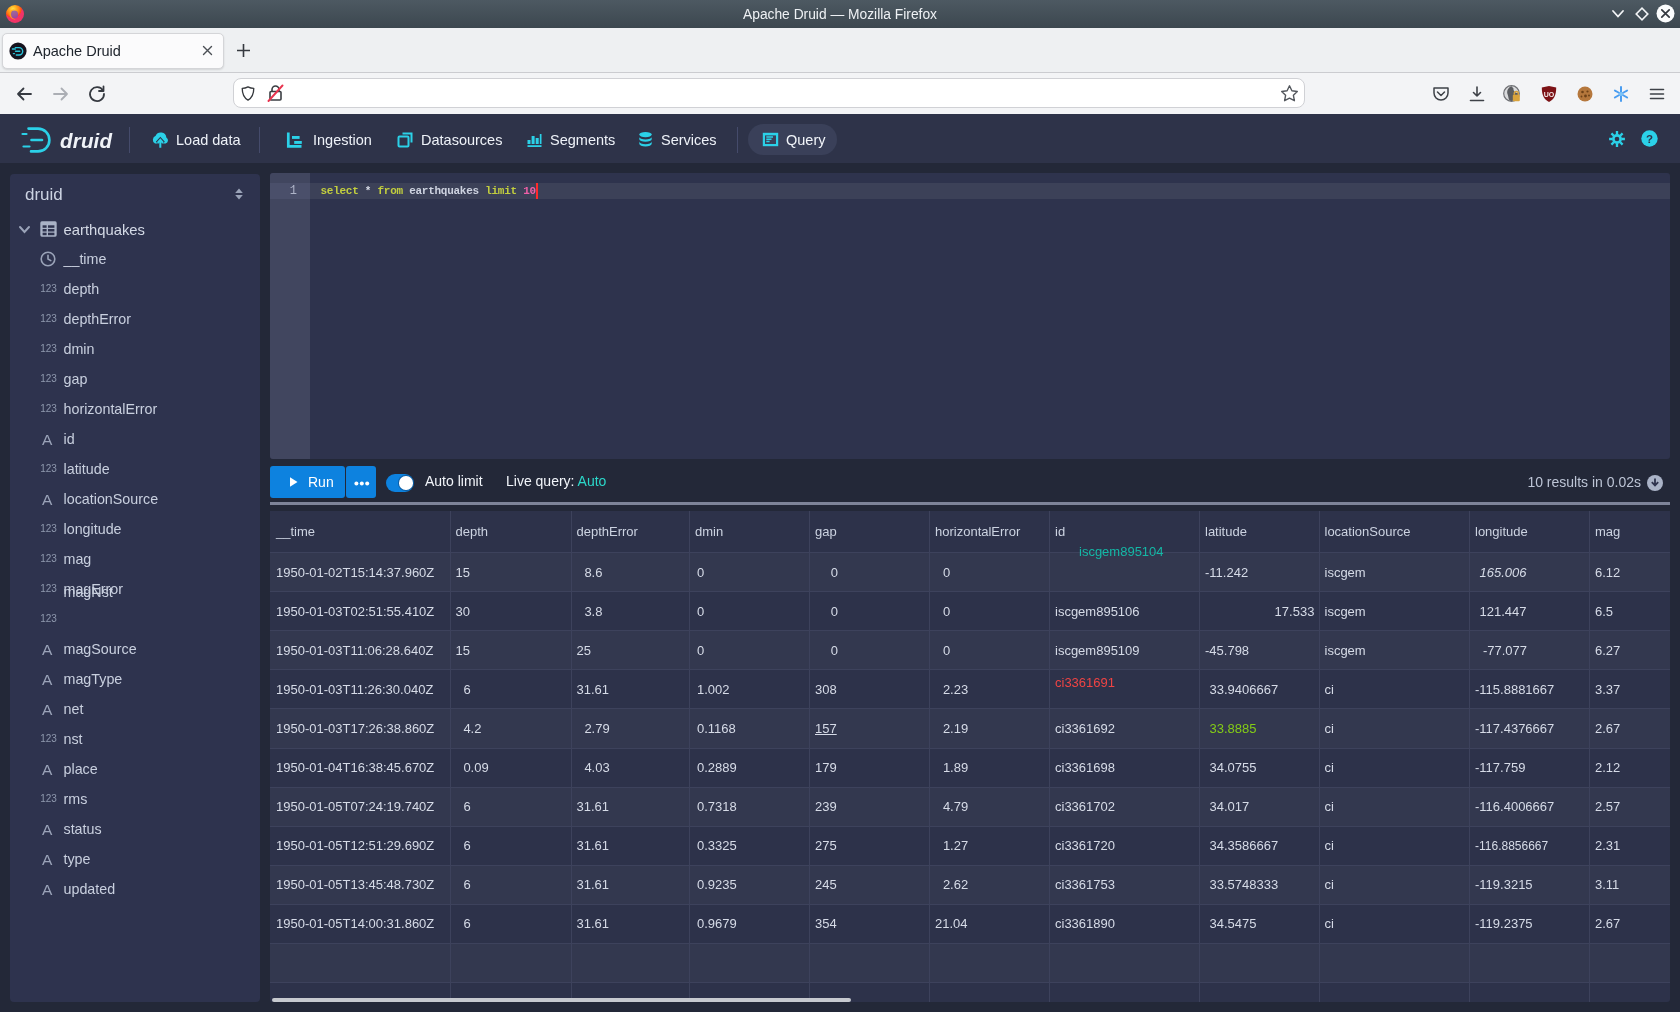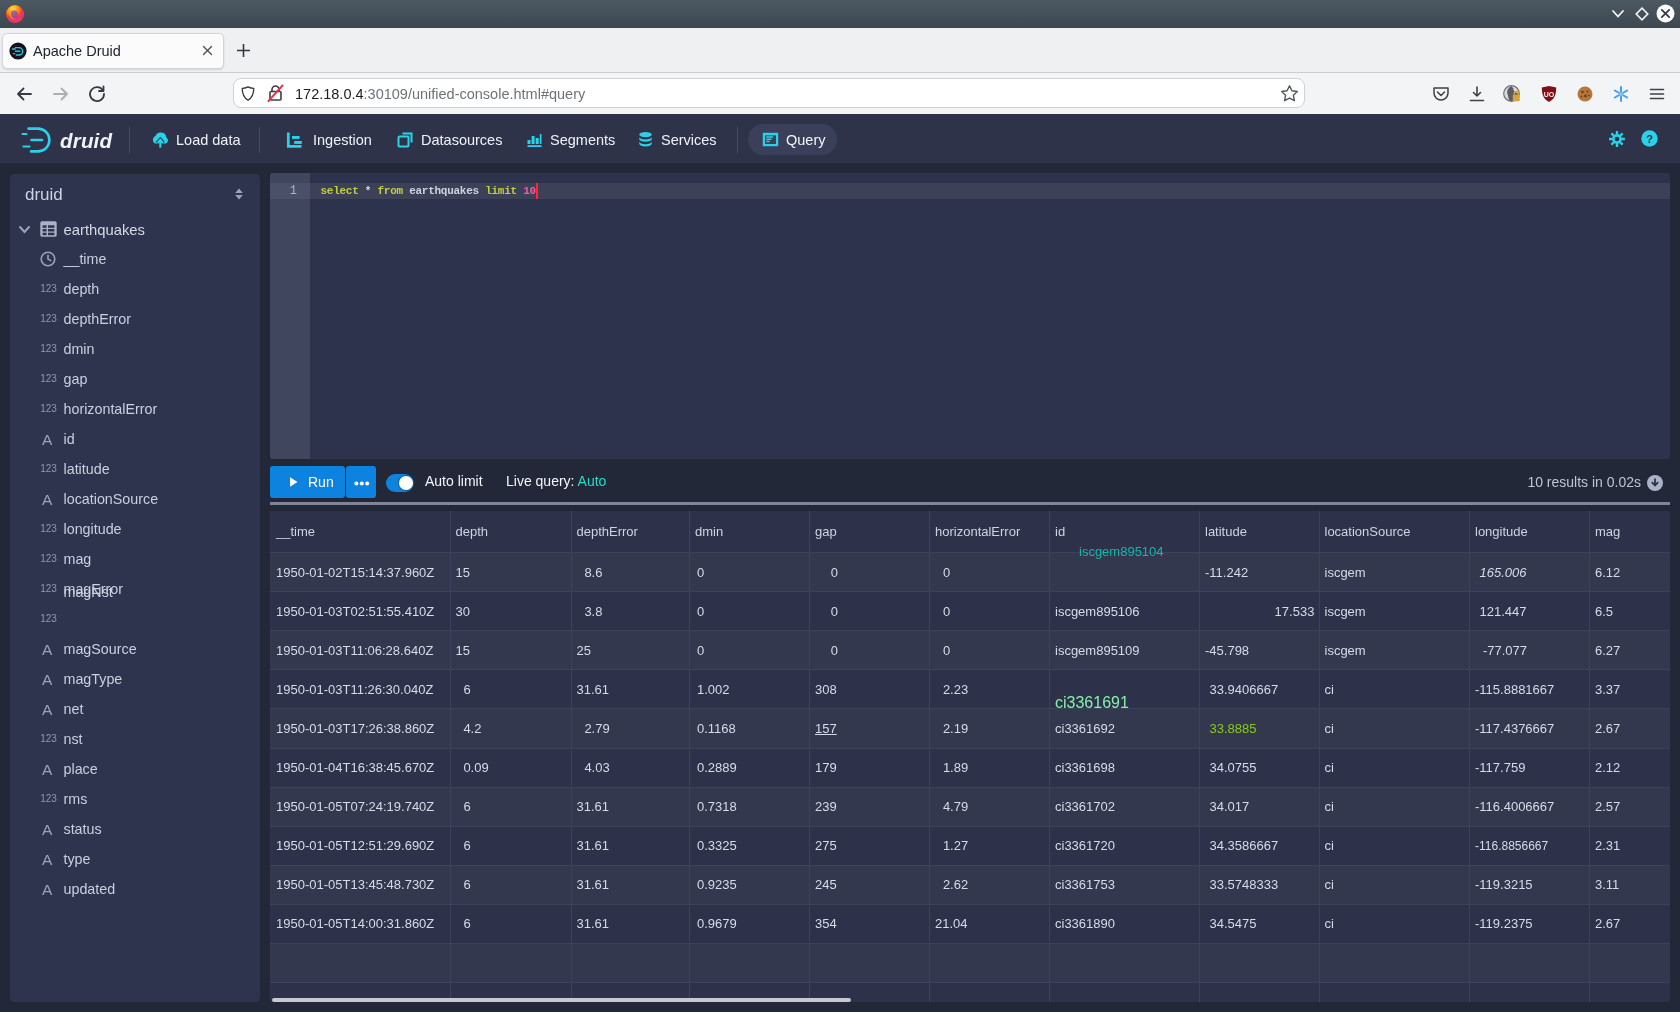--- a/index.html
+++ b/index.html
@@ -15,20 +15,21 @@
           <stop offset="38%" stop-color="#ffb020"></stop>
           <stop offset="72%" stop-color="#ff7d15"></stop>
           <stop offset="95%" stop-color="#ff4814"></stop>
           <stop offset="100%" stop-color="#f13467"></stop>
         </radialGradient>
       </defs>
       <circle cx="10" cy="10" r="9" fill="url(#ffg)"></circle>
       <circle cx="9.2" cy="10.4" r="3.9" fill="#7a4cc8" opacity="0.75"></circle>
       <path d="M9.5,5.2 C7.3,6 6,7.9 6,10.2 C6,12.9 8,15 10.7,15.2 C8,16 5,14.2 4.6,11 C4.2,7.9 6.5,5.2 9.5,5.2 Z" fill="#ff9d1d" opacity="0.9"></path>
     </svg>
+    <div style="position:absolute;left:0px;top:0px;width:1680px;height:28px;display:flex;align-items:center;justify-content:center;color:#eef1f4;font-size:13.8px;">Apache Druid — Mozilla Firefox</div>
     <svg class="ab" style="left:1610px;top:6px" width="16" height="16" viewBox="0 0 16 16">
       <path d="M3 5 L8 10.5 L13 5" stroke="#f2f4f6" stroke-width="1.8" fill="none" stroke-linecap="round"></path>
     </svg>
     <svg class="ab" style="left:1634px;top:6px" width="16" height="16" viewBox="0 0 16 16">
       <rect x="3.9" y="3.9" width="8.2" height="8.2" fill="none" stroke="#f2f4f6" stroke-width="1.6" transform="rotate(45 8 8)"></rect>
     </svg>
     <svg class="ab" style="left:1656px;top:4px" width="19" height="19" viewBox="0 0 19 19">
       <circle cx="9.5" cy="9.5" r="9" fill="#fbfcfd"></circle>
       <path d="M5.8 5.8 L13.2 13.2 M13.2 5.8 L5.8 13.2" stroke="#33383f" stroke-width="1.7" stroke-linecap="round"></path>
     </svg>
@@ -63,21 +64,20 @@
     </svg>
     <div style="position:absolute;left:233px;top:77.5px;width:1072px;height:30.5px;background:#ffffff;border:1px solid #d0d1d5;border-radius:8px;box-sizing:border-box;"></div>
     <svg class="ab" style="left:240px;top:85px" width="16" height="17" viewBox="0 0 18 18">
       <path d="M9 1.5 C11 2.6 13.4 3.2 15.5 3.2 C15.5 9 14.5 13.5 9 16.5 C3.5 13.5 2.5 9 2.5 3.2 C4.6 3.2 7 2.6 9 1.5 Z" fill="none" stroke="#36393d" stroke-width="1.5" stroke-linejoin="round"></path>
     </svg>
     <svg class="ab" style="left:267px;top:84px" width="17" height="18" viewBox="0 0 17 18">
       <rect x="3" y="7.5" width="11" height="8.5" rx="1" fill="none" stroke="#3b3e43" stroke-width="1.6"></rect>
       <path d="M5 7.5 V5.5 A3.5 3.5 0 0 1 12 5.5 V7.5" fill="none" stroke="#3b3e43" stroke-width="1.6"></path>
       <path d="M1.5 17 L15.5 1.5" stroke="#e8344f" stroke-width="1.9" stroke-linecap="round"></path>
     </svg>
-    <div style="position:absolute;left:295px;top:84px;width:900px;height:21px;font-size:14.5px;line-height:21px;color:#1b1d21;">172.18.0.4<span style="color:#6e7278">:30109/unified-console.html#query</span></div>
     <svg class="ab" style="left:1280px;top:84px" width="19" height="19" viewBox="0 0 19 19">
       <path d="M9.5 1.8 L11.9 6.8 L17.3 7.5 L13.4 11.3 L14.4 16.7 L9.5 14.1 L4.6 16.7 L5.6 11.3 L1.7 7.5 L7.1 6.8 Z" fill="none" stroke="#53575d" stroke-width="1.4" stroke-linejoin="round"></path>
     </svg>
     <svg class="ab" style="left:1432px;top:85px" width="18" height="18" viewBox="0 0 18 18">
       <path d="M2 3 H16 V8 A7 7 0 0 1 2 8 Z" fill="none" stroke="#3e4248" stroke-width="1.5" stroke-linejoin="round"></path>
       <path d="M5.5 7 L9 10.5 L12.5 7" fill="none" stroke="#3e4248" stroke-width="1.5" stroke-linecap="round" stroke-linejoin="round"></path>
     </svg>
     <svg class="ab" style="left:1468px;top:85px" width="18" height="18" viewBox="0 0 18 18">
       <path d="M9 2 V11 M5.5 7.5 L9 11 L12.5 7.5" fill="none" stroke="#3e4248" stroke-width="1.6" stroke-linecap="round" stroke-linejoin="round"></path>
       <path d="M2.5 15.5 H15.5" stroke="#3e4248" stroke-width="1.6" stroke-linecap="round"></path>
@@ -352,21 +352,21 @@
     <div style="position:absolute;left:1205.0px;top:641.75px;width:170px;height:18px;color:#d6dbe7;font-size:13px;line-height:18px;white-space:pre;">-45.798</div>
     <div style="position:absolute;left:1324.5px;top:641.75px;width:170px;height:18px;color:#d6dbe7;font-size:13px;line-height:18px;white-space:pre;">iscgem</div>
     <div style="position:absolute;left:1482.9px;top:641.75px;width:170px;height:18px;color:#d6dbe7;font-size:13px;line-height:18px;white-space:pre;">-77.077</div>
     <div style="position:absolute;left:1595px;top:641.75px;width:170px;height:18px;color:#d6dbe7;font-size:13px;line-height:18px;white-space:pre;">6.27</div>
     <div style="position:absolute;left:276px;top:680.8499999999999px;width:170px;height:18px;color:#d6dbe7;font-size:13px;line-height:18px;white-space:pre;">1950-01-03T11:26:30.040Z</div>
     <div style="position:absolute;left:463.4px;top:680.8499999999999px;width:170px;height:18px;color:#d6dbe7;font-size:13px;line-height:18px;white-space:pre;">6</div>
     <div style="position:absolute;left:576.5px;top:680.8499999999999px;width:170px;height:18px;color:#d6dbe7;font-size:13px;line-height:18px;white-space:pre;">31.61</div>
     <div style="position:absolute;left:697.0px;top:680.8499999999999px;width:170px;height:18px;color:#d6dbe7;font-size:13px;line-height:18px;white-space:pre;">1.002</div>
     <div style="position:absolute;left:815.0px;top:680.8499999999999px;width:170px;height:18px;color:#d6dbe7;font-size:13px;line-height:18px;white-space:pre;">308</div>
     <div style="position:absolute;left:942.9px;top:680.8499999999999px;width:170px;height:18px;color:#d6dbe7;font-size:13px;line-height:18px;white-space:pre;">2.23</div>
-    <div style="position:absolute;left:1055px;top:694px;width:170px;height:18px;color:#86efac;font-size:16px;line-height:18px;white-space:pre;">ci3361691</div>
+    <div style="position:absolute;left:1055px;top:674px;width:170px;height:18px;color:#ef4444;font-size:13px;line-height:18px;white-space:pre;">ci3361691</div>
     <div style="position:absolute;left:1209.5px;top:680.8499999999999px;width:170px;height:18px;color:#d6dbe7;font-size:13px;line-height:18px;white-space:pre;">33.9406667</div>
     <div style="position:absolute;left:1324.5px;top:680.8499999999999px;width:170px;height:18px;color:#d6dbe7;font-size:13px;line-height:18px;white-space:pre;">ci</div>
     <div style="position:absolute;left:1475.0px;top:680.8499999999999px;width:170px;height:18px;color:#d6dbe7;font-size:13px;line-height:18px;white-space:pre;">-115.8881667</div>
     <div style="position:absolute;left:1595px;top:680.8499999999999px;width:170px;height:18px;color:#d6dbe7;font-size:13px;line-height:18px;white-space:pre;">3.37</div>
     <div style="position:absolute;left:276px;top:719.9499999999999px;width:170px;height:18px;color:#d6dbe7;font-size:13px;line-height:18px;white-space:pre;">1950-01-03T17:26:38.860Z</div>
     <div style="position:absolute;left:463.4px;top:719.9499999999999px;width:170px;height:18px;color:#d6dbe7;font-size:13px;line-height:18px;white-space:pre;">4.2</div>
     <div style="position:absolute;left:584.4px;top:719.9499999999999px;width:170px;height:18px;color:#d6dbe7;font-size:13px;line-height:18px;white-space:pre;">2.79</div>
     <div style="position:absolute;left:697.0px;top:719.9499999999999px;width:170px;height:18px;color:#d6dbe7;font-size:13px;line-height:18px;white-space:pre;">0.1168</div>
     <div style="position:absolute;left:815.0px;top:719.9499999999999px;width:170px;height:18px;color:#d6dbe7;font-size:13px;line-height:18px;white-space:pre;text-decoration:underline;">157</div>
     <div style="position:absolute;left:942.9px;top:719.9499999999999px;width:170px;height:18px;color:#d6dbe7;font-size:13px;line-height:18px;white-space:pre;">2.19</div>

